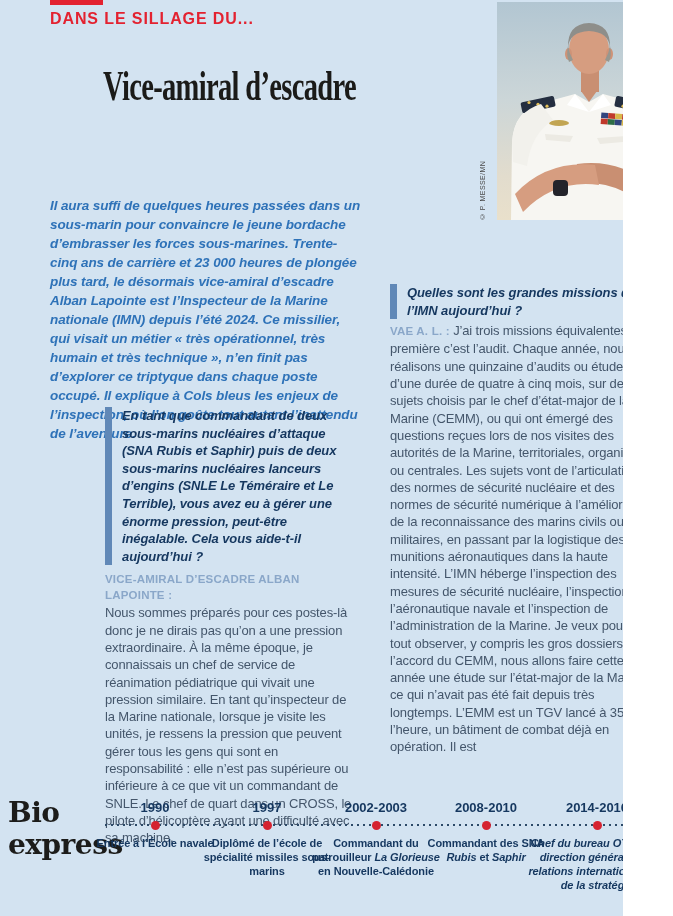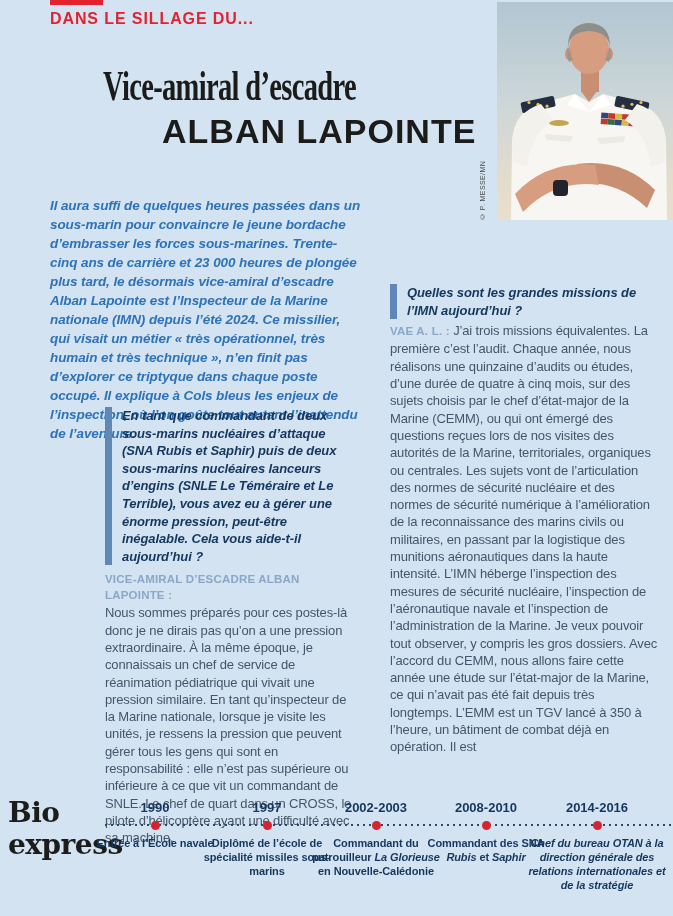--- a/index.html
+++ b/index.html
@@ -1,18 +1,18 @@
 <!DOCTYPE html>
 <html><head>
 <meta charset="utf-8">
 <style>
   html,body{margin:0;padding:0;}
   .page{
     position:relative;
-    width:673px;height:916px;
+    width:623px;height:916px;
     background:#d3e3f1;
     overflow:hidden;
     font-family:"Liberation Sans",sans-serif;
   }
   .red-bar{position:absolute;left:50px;top:0;width:53px;height:5px;background:#e32230;}
   .kicker{
     position:absolute;left:50px;top:10px;margin:0;
     font-size:16px;font-weight:bold;letter-spacing:.9px;color:#e32230;
   }
   .title-rank{
@@ -83,21 +83,20 @@
 </style>
 </head>
 <body>
 
 <div class="page">
 
   <div class="red-bar"></div>
   <div class="kicker">DANS LE SILLAGE DU...</div>
 
   <h1 class="title-rank">Vice-amiral d’escadre</h1>
-  <h2 class="title-name">ALBAN LAPOINTE</h2>
 
   <figure class="portrait">
     <svg width="176" height="218" viewBox="0 0 176 218">
       <defs>
         <linearGradient id="sky" x1="0" y1="0" x2="0" y2="1">
           <stop offset="0" stop-color="#b2c6d2"></stop>
           <stop offset="0.45" stop-color="#ccd6d8"></stop>
           <stop offset="0.8" stop-color="#e2dccd"></stop>
           <stop offset="1" stop-color="#e9e0cb"></stop>
         </linearGradient>

